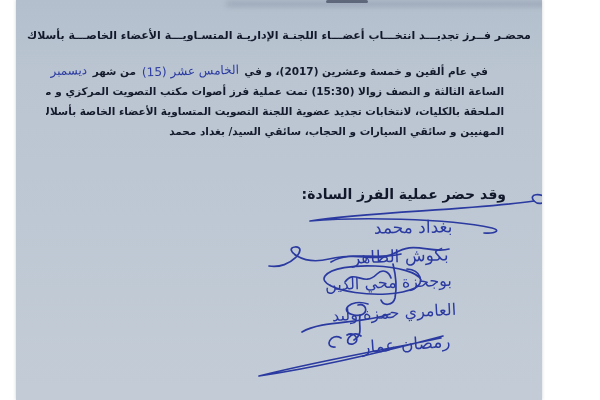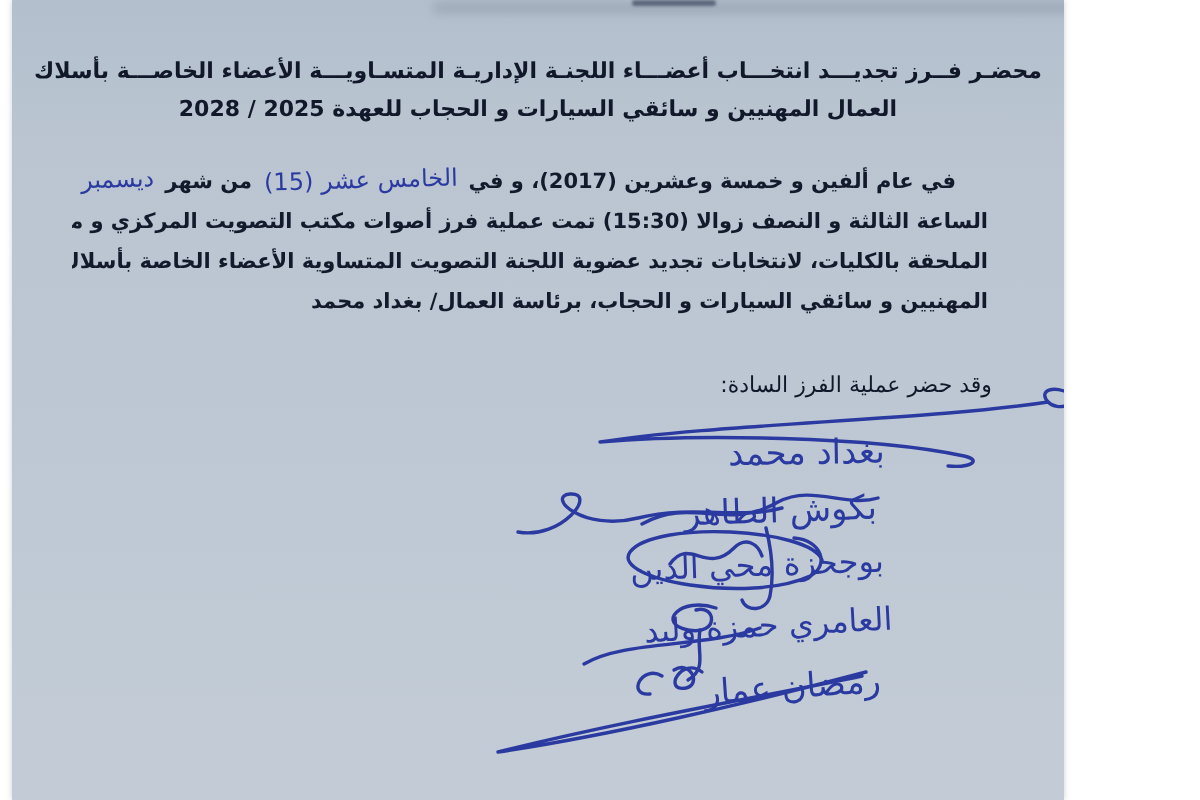--- a/index.html
+++ b/index.html
@@ -2,21 +2,21 @@
 <html lang="ar" dir="rtl"><head>
 <meta charset="utf-8">
 <style>
   html,body{margin:0;padding:0;}
   body{
     width:600px;height:400px;position:relative;overflow:hidden;
     background:#ffffff;
     font-family:"DejaVu Sans",sans-serif;
   }
   .scan{
-    position:absolute;left:6px;top:0;width:526px;height:400px;
+    position:absolute;left:16px;top:0;width:526px;height:400px;
     background:linear-gradient(180deg,#b3bfcd 0%,#bac5d1 18%,#bec8d4 55%,#c3ccd6 100%);
     box-shadow:0 0 3px rgba(60,70,90,.25);
     overflow:hidden;
   }
   
   .bleed-smudge{position:absolute;top:1px;left:210px;width:340px;height:6px;
     background:rgba(90,100,125,.22);filter:blur(2.5px);border-radius:3px;}
   .bleed-dash{position:absolute;top:0;left:310px;width:42px;height:3px;
     background:rgba(35,42,65,.55);filter:blur(.7px);border-radius:2px;}
   .title{
@@ -31,21 +31,21 @@
   }
   .para .line{white-space:nowrap;text-align:right;}
   .para .line.indent{padding-right:16px;}
   .hand-inline{
     display:inline-block;color:#2b3aa0;font-weight:normal;
     font-size:12px;transform:rotate(-1.5deg);letter-spacing:.5px;
     padding:0 2px;
   }
   .attendees-heading{
     position:absolute;top:186px;right:36px;color:#11182a;
-    font-size:11px;font-weight:normal;white-space:nowrap;
+    font-size:14px;font-weight:bold;white-space:nowrap;
   }
   .name{
     position:absolute;color:#2b3aa0;font-size:17px;white-space:nowrap;
     letter-spacing:1px;
   }
   .n1{top:217px;right:90px;transform:rotate(-1deg);}
   .n2{top:246px;right:94px;transform:rotate(-2deg);}
   .n3{top:273px;right:90px;transform:rotate(-2deg);font-size:16px;}
   .n4{top:303px;right:86px;transform:rotate(-3deg);font-size:16px;}
   .n5{top:334px;right:92px;transform:rotate(-4deg);}
@@ -56,34 +56,33 @@
 </head>
 <body>
 
 <div class="scan">
 
   <div class="bleed-smudge"></div>
   <div class="bleed-dash"></div>
 
   <div class="title">
     <div class="l1">محضـر فــرز تجديـــد انتخـــاب أعضـــاء اللجنـة الإداريـة المتسـاويـــة الأعضاء الخاصـــة بأسلاك</div>
-    <div class="l2">العمال المهنيين و سائقي السيارات و الحجاب للعهدة 2025 / 2028</div>
   </div>
 
   <div class="para">
     <div class="line indent">
       <span>في عام ألفين و خمسة وعشرين (2017)، و في</span>
       <span class="hand-inline">الخامس عشر (15)</span>
       <span>من شهر</span>
       <span class="hand-inline">ديسمبر (12)</span>
       <span>، وعلى</span>
     </div>
     <div class="line">الساعة الثالثة و النصف زوالا (15:30) تمت عملية فرز أصوات مكتب التصويت المركزي و مكاتب التصويت</div>
     <div class="line">الملحقة بالكليات، لانتخابات تجديد عضوية اللجنة التصويت المتساوية الأعضاء الخاصة بأسلاك العمال</div>
-    <div class="line">المهنيين و سائقي السيارات و الحجاب، برئاسة العمال/ بغداد محمد</div>
+    <div class="line">المهنيين و سائقي السيارات و الحجاب، سائقي السيد/ بغداد محمد</div>
   </div>
 
   <div class="attendees-heading">وقد حضر عملية الفرز السادة:</div>
 
   <div class="name n1">بغداد محمد</div>
   <div class="name n2">بكوش الطاهر</div>
   <div class="name n3">بوجحزة محي الدين</div>
   <div class="name n4">العامري حمزة وليد</div>
   <div class="name n5">رمضان عمار</div>
 

